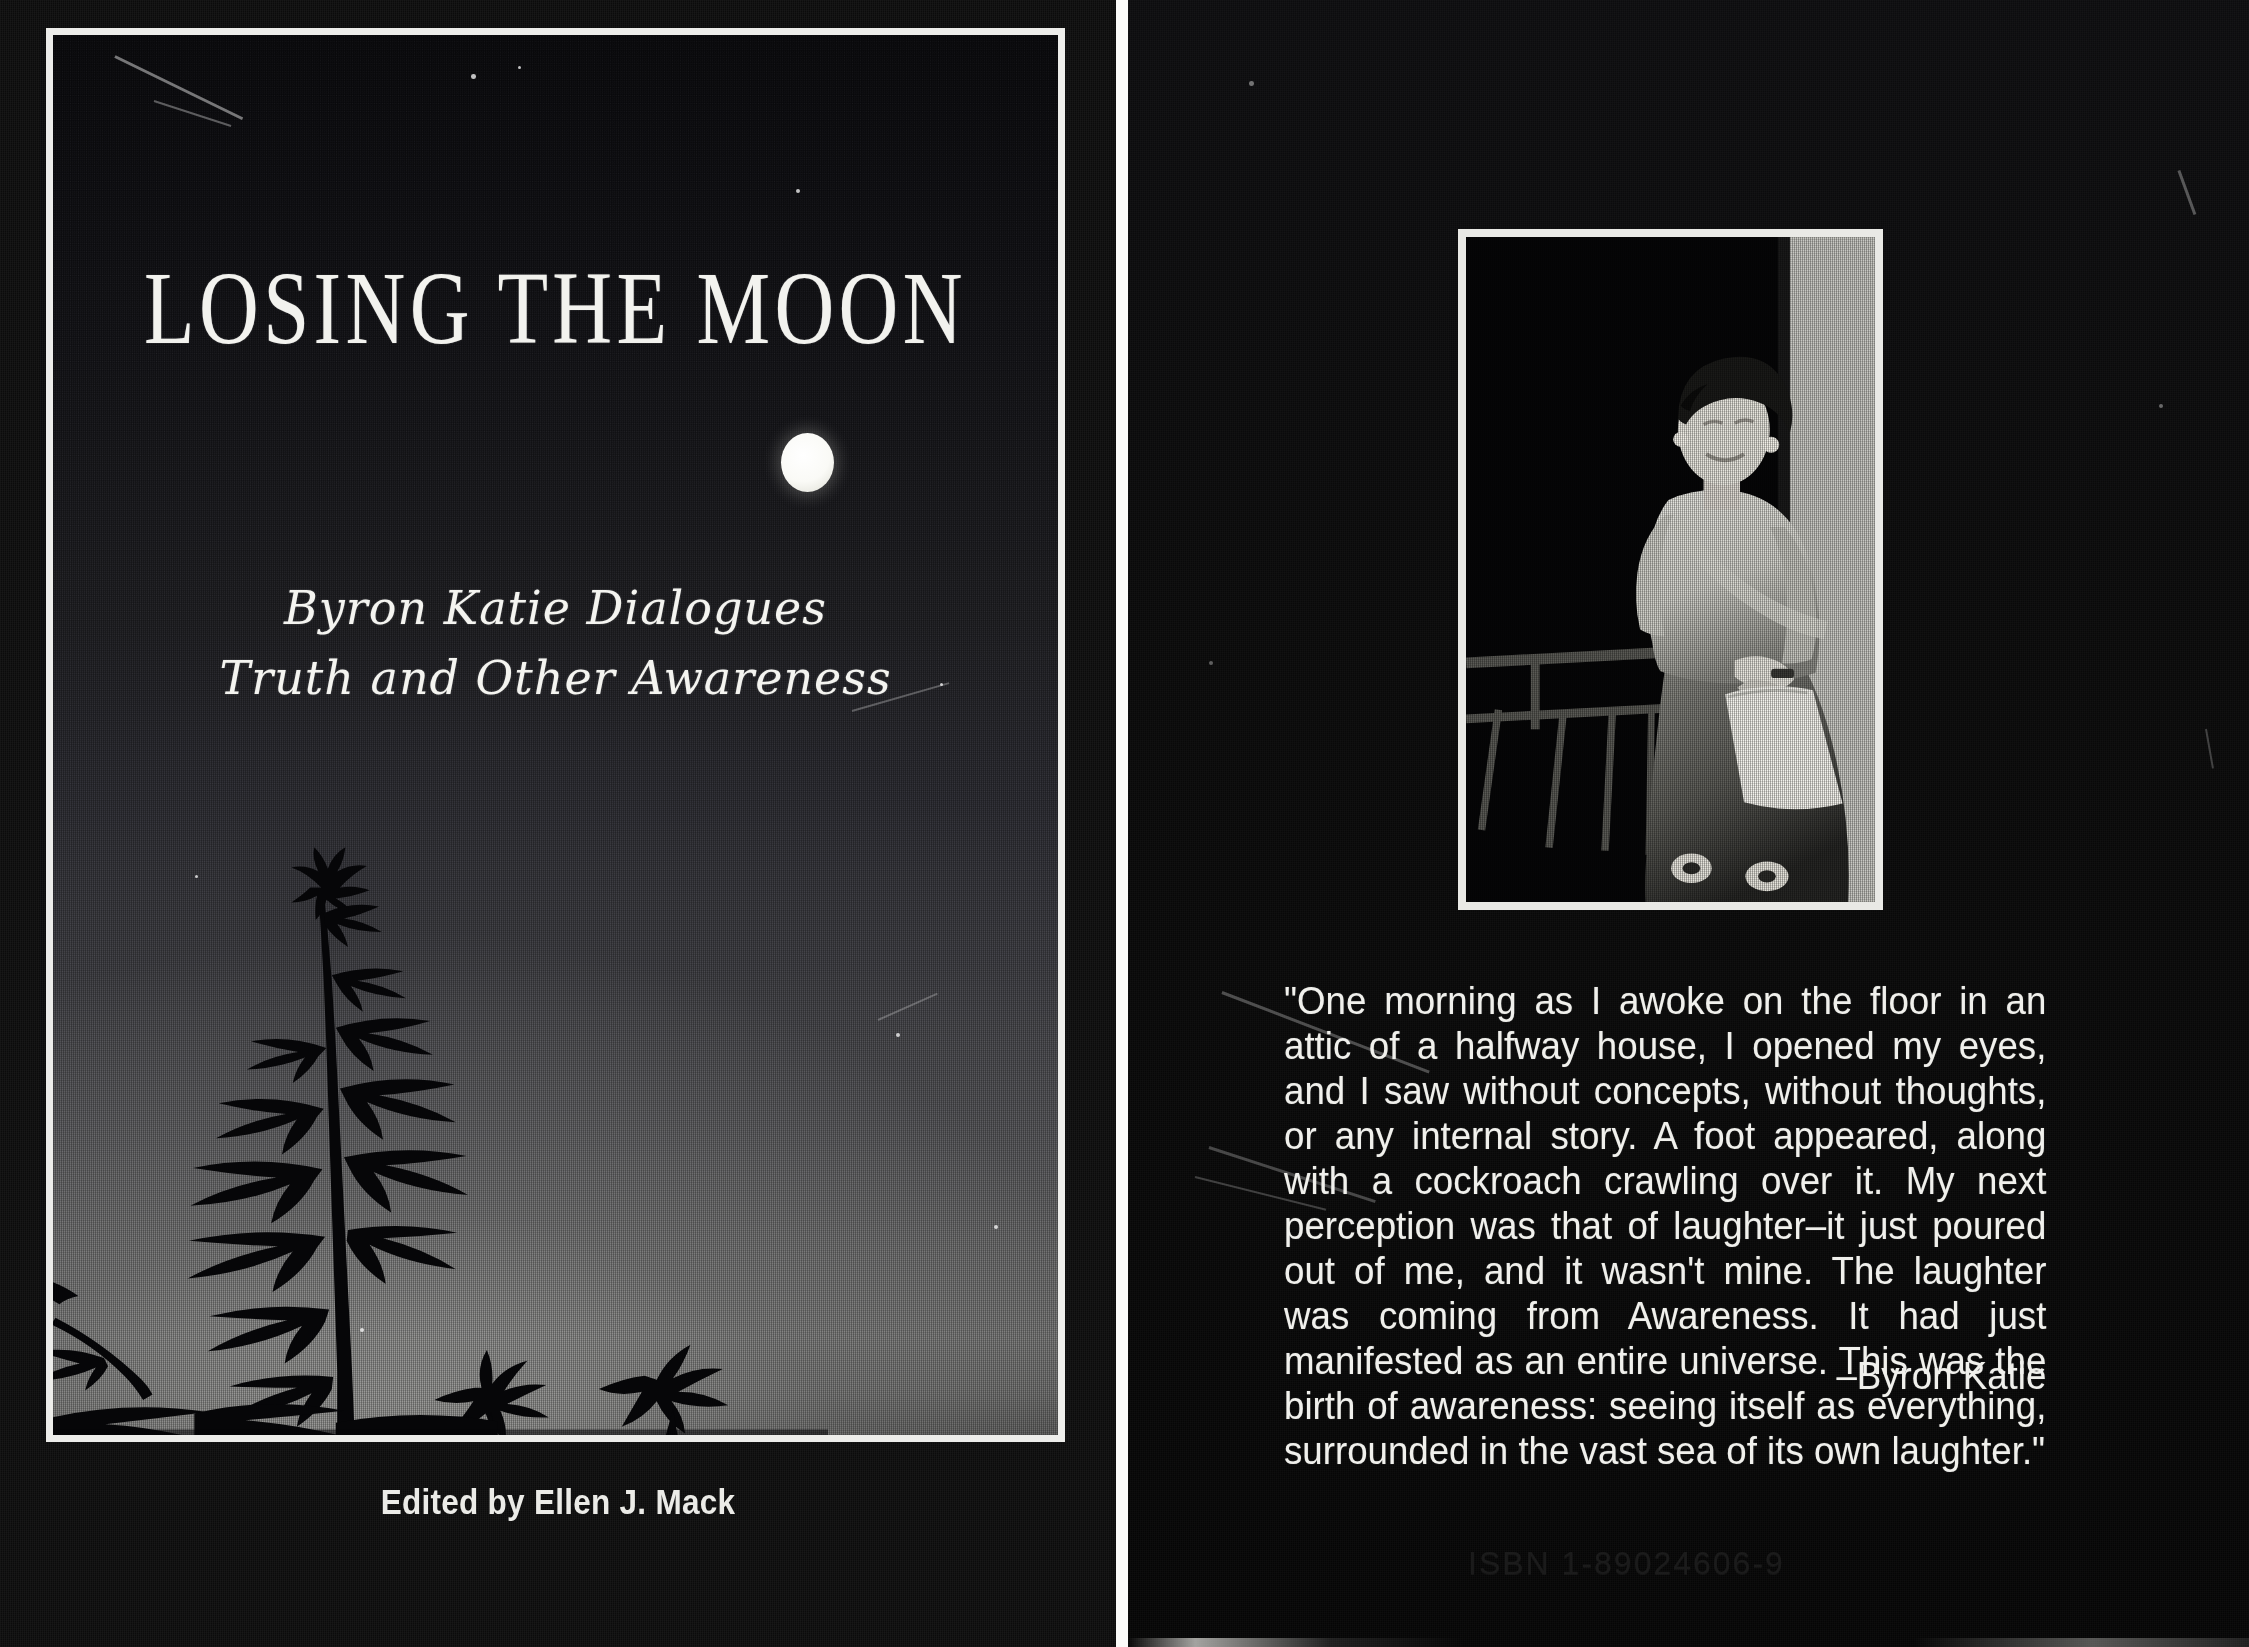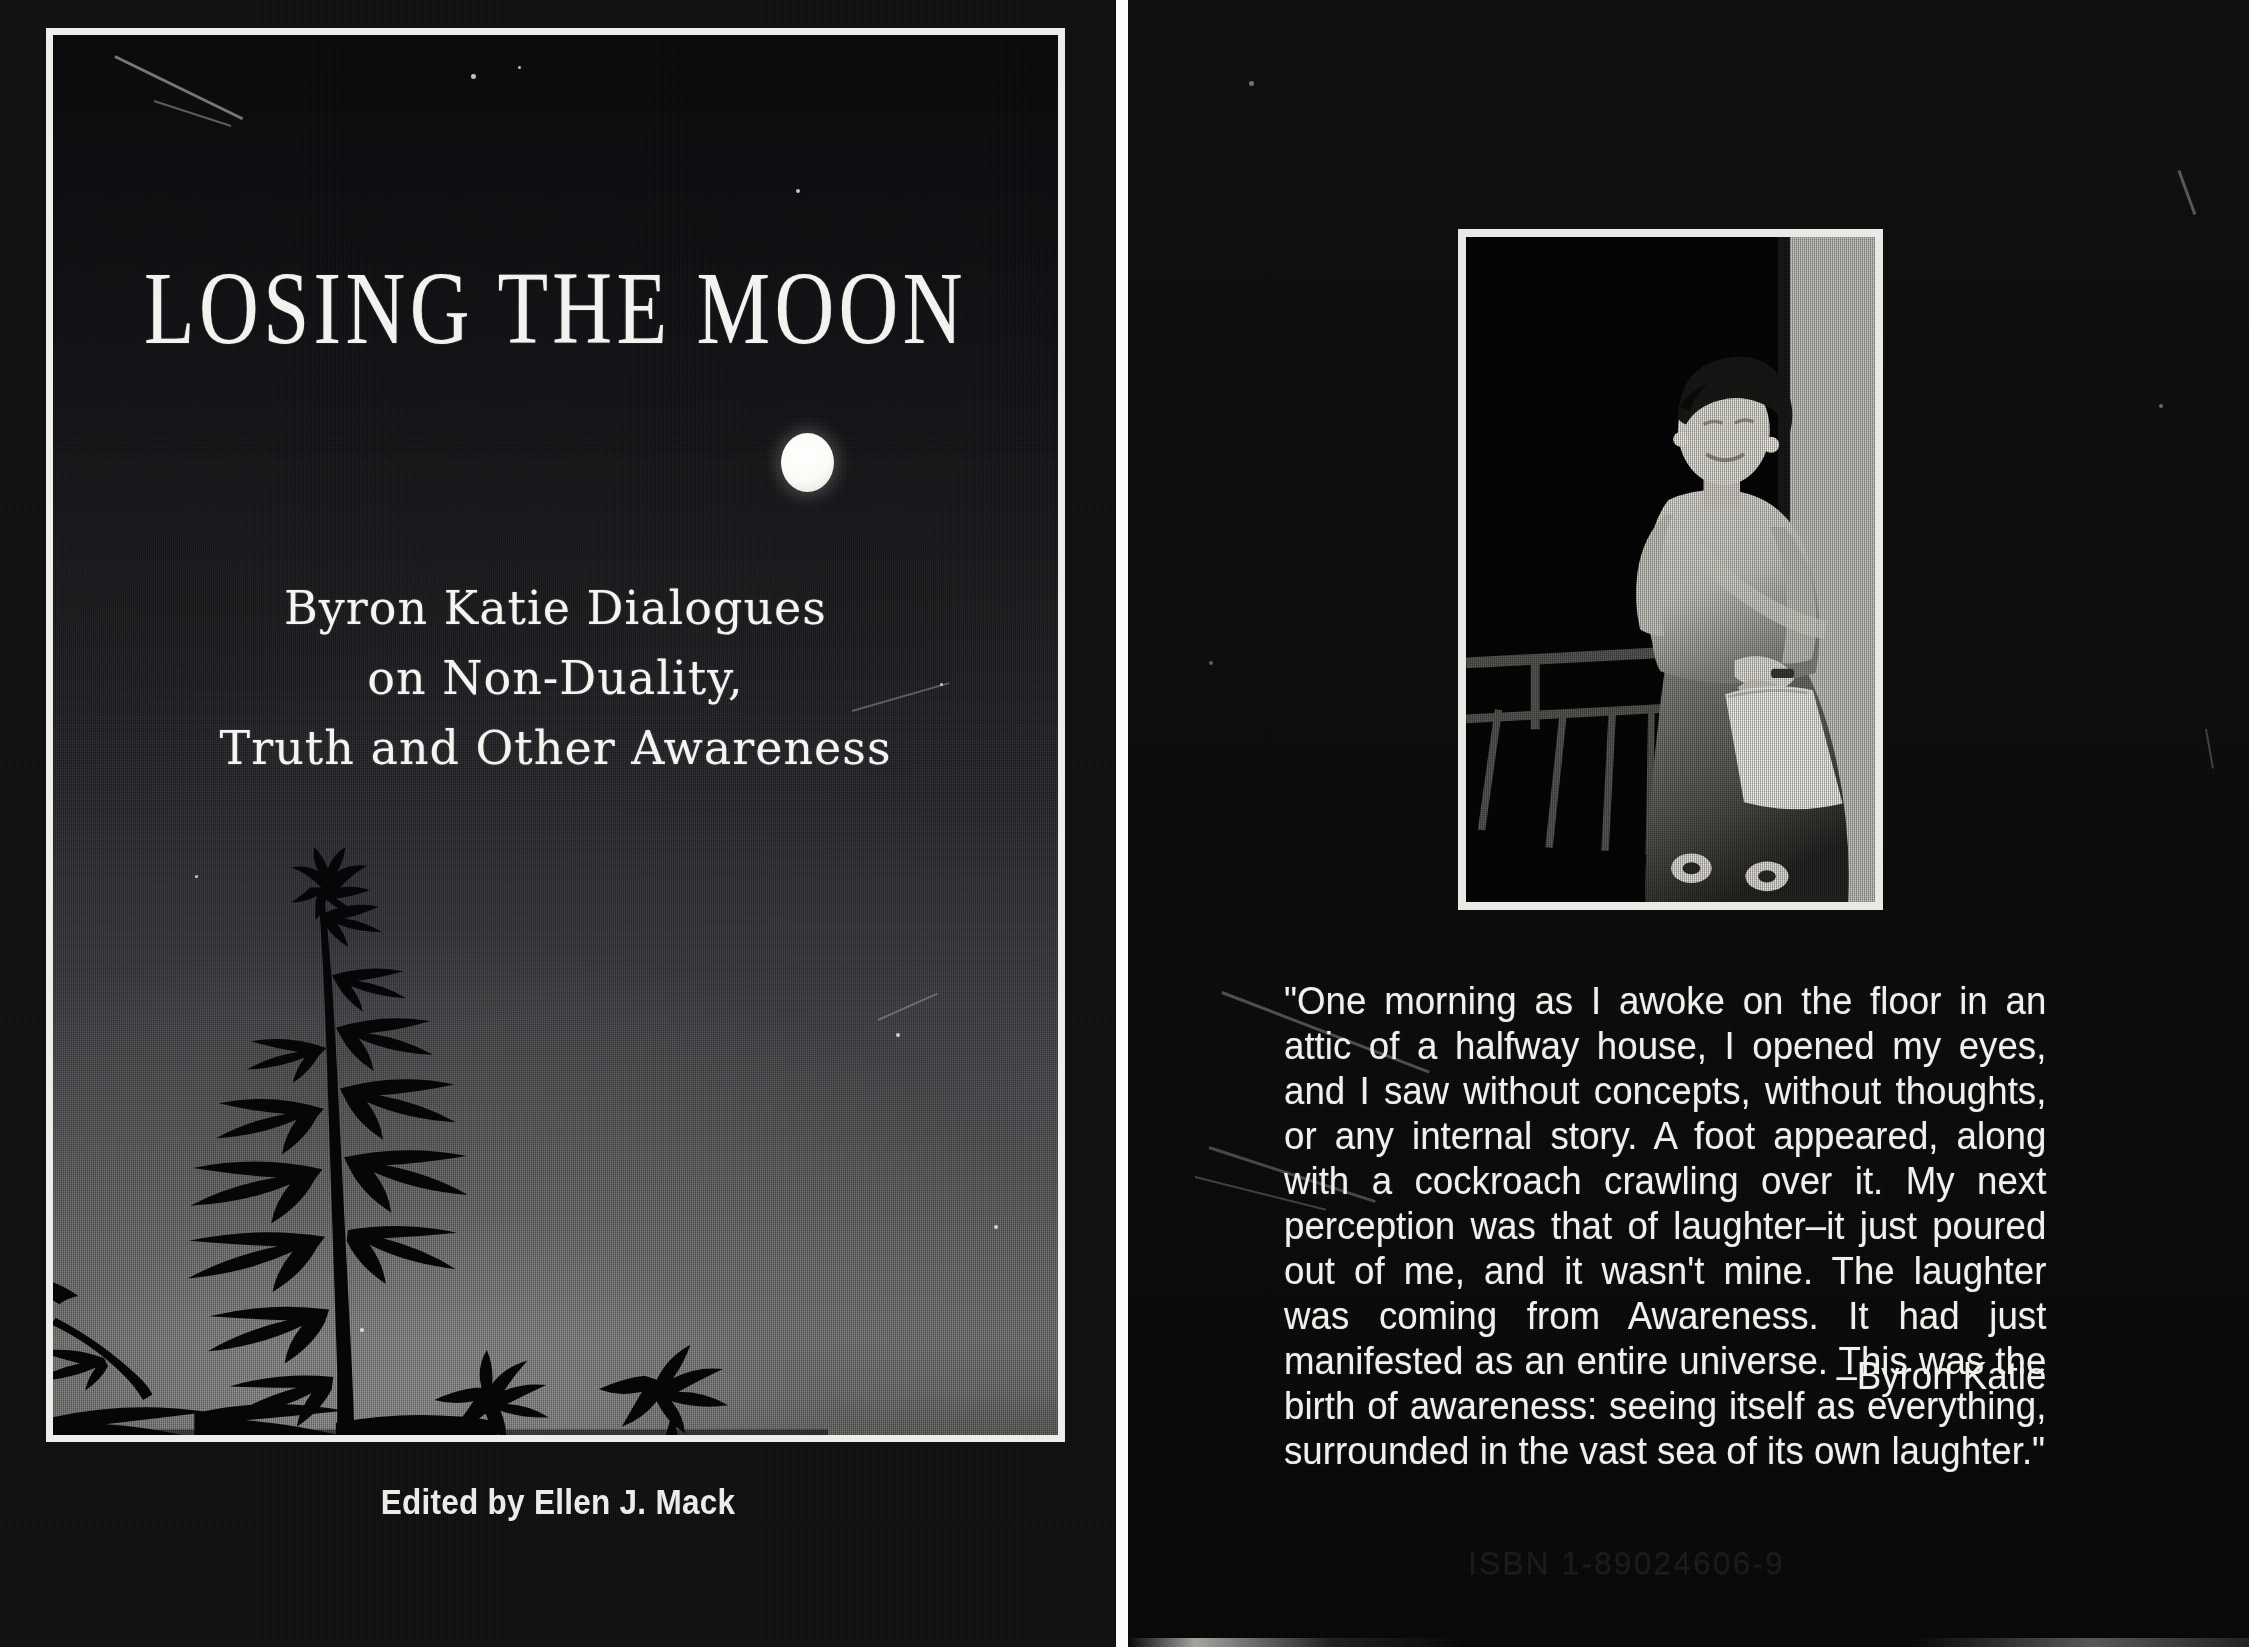--- a/index.html
+++ b/index.html
@@ -138,20 +138,21 @@
   }
 
   
   #subtitle {
     position: absolute;
     left: 61px; right: 61px;
     top: 539px;
     text-align: center;
     color: #f4f4f0;
     font-family: "DejaVu Serif", "Liberation Serif", serif;
+    font-style: italic;
     font-size: 46px;
     line-height: 1.52;
     letter-spacing: 1px;
     text-shadow: 0 0 2px rgba(255,255,255,.28);
   }
   #subtitle .sub-line { display: block; }
 
   
   #tree-layer {
     position: absolute;
@@ -348,21 +349,20 @@
           <path d="M220 1042 q110 -26 222 -4 q-74 8 -146 14 q88 8 160 28 l-236 0 Z"></path>
           <path d="M430 1056 q120 -22 240 -2 l0 26 l-240 0 Z"></path>
           <path d="M0 1066 l1160 0 l0 14 l-1160 0 Z" opacity=".55"></path>
         </g>
       </svg>
 
       <div id="title">LOSING THE MOON</div>
 
       <div id="subtitle">
         <span class="sub-line">Byron Katie Dialogues</span>
-        <span class="sub-line">on Non-Duality,</span>
         <span class="sub-line">Truth and Other Awareness</span>
       </div>
 
     </div>
 
     <div id="editor-credit">Edited by Ellen J. Mack</div>
   </div>
 
   <div id="gutter"></div>
 

